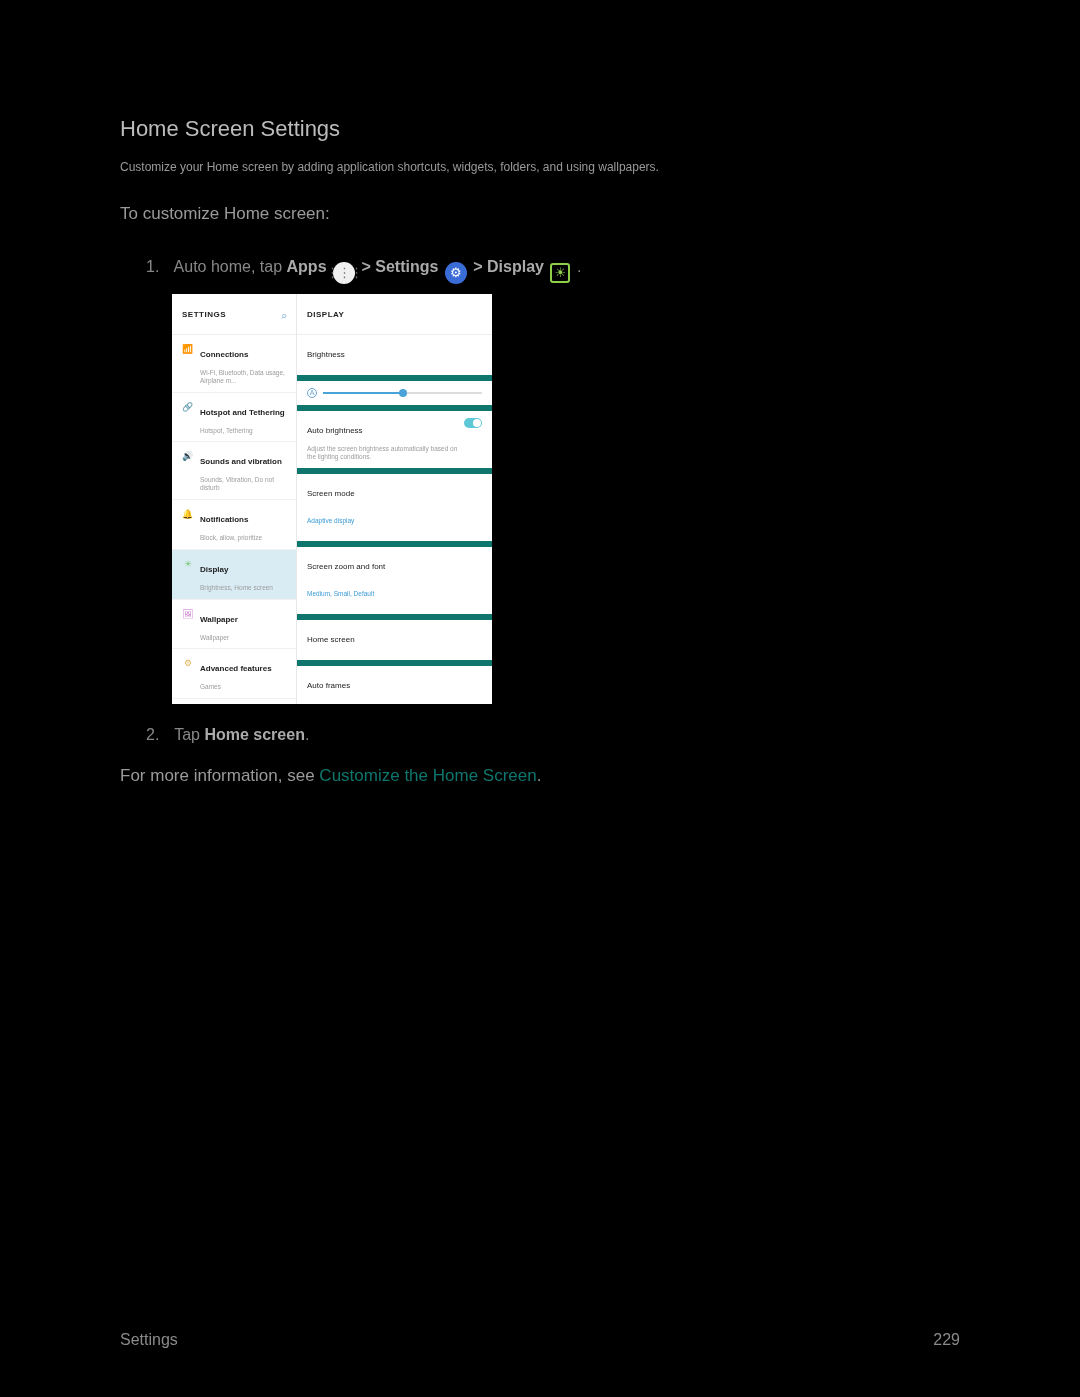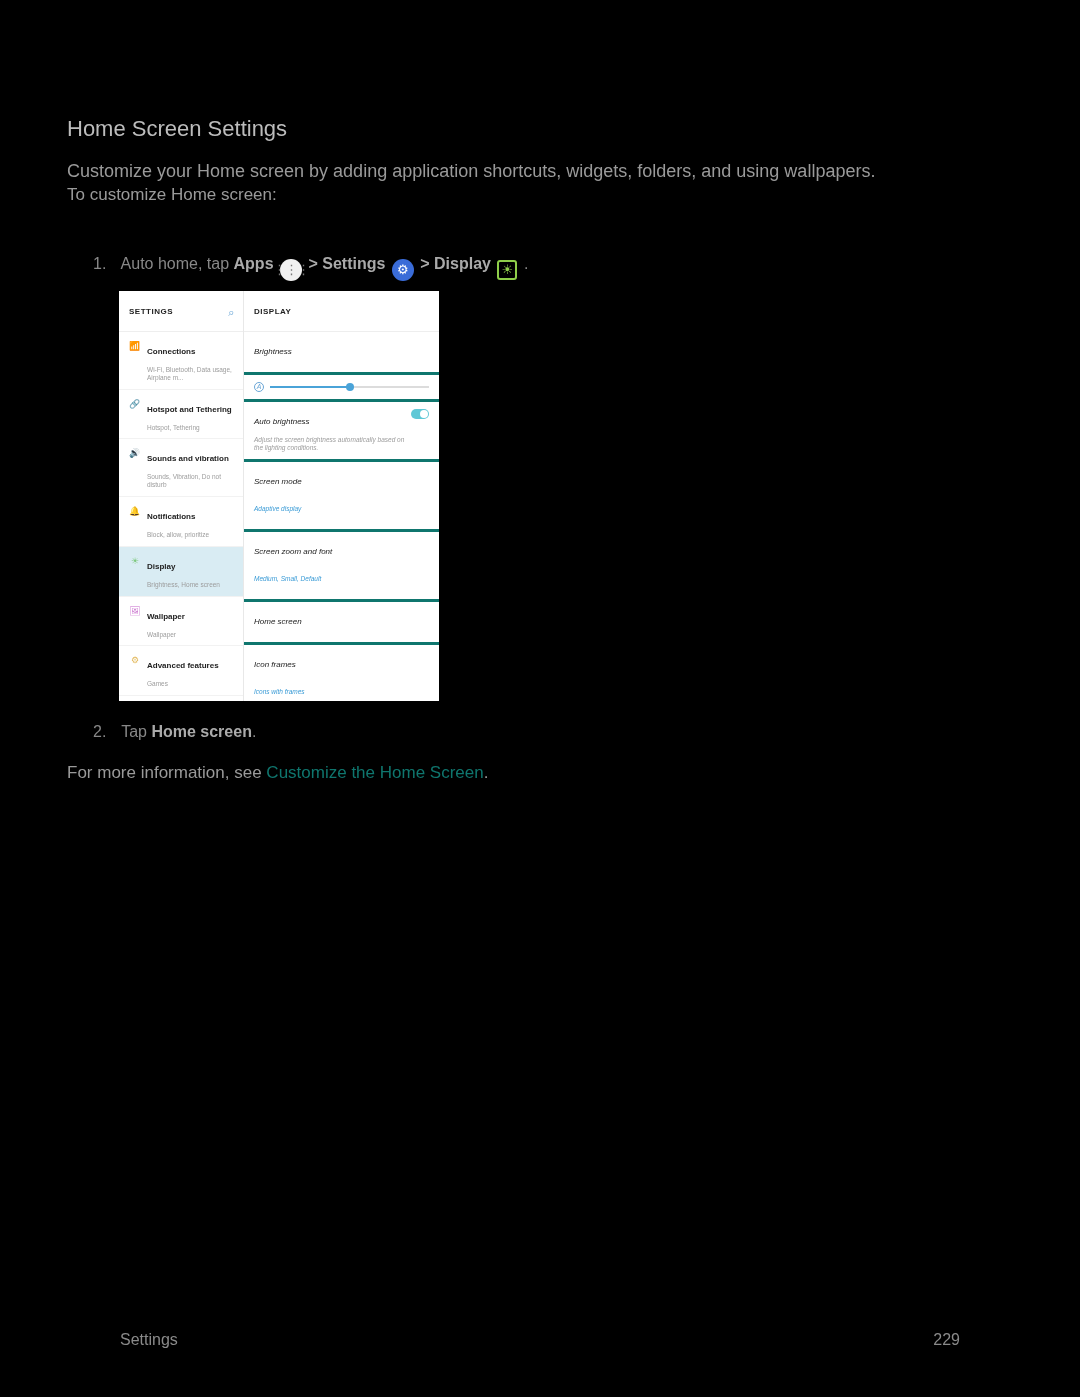--- a/index.html
+++ b/index.html
@@ -6,37 +6,38 @@
   body {
     width: 1080px;
     height: 1397px;
     background: #000;
     color: #999;
     font-family: Arial, Helvetica, sans-serif;
     font-size: 17px;
     position: relative;
   }
   .wrap {
-    padding: 116px 120px 0 67px;
+    padding: 116px 120px 0 120px;
   }
   .section-title {
     color: #bcbcbc;
     font-size: 22px;
     font-weight: 500;
     margin-bottom: 16px;
   }
   .intro {
     color: #9a9a9a;
-    font-size: 18px;
+    font-size: 12px;
+    margin-bottom: 28px;
     line-height: 1.5;
   }
   .sub {
     color: #9a9a9a;
     font-size: 17px;
-    margin-bottom: 46px;
+    margin-bottom: 30px;
   }
   ol.steps {
     list-style: none;
     counter-reset: step;
     padding-left: 26px;
   }
   ol.steps > li {
     margin-bottom: 18px;
     color: #888;
     font-size: 16px;
@@ -107,22 +108,21 @@
   .row .ic {
     width:12px; height:12px; flex:0 0 12px;
     display:flex; align-items:center; justify-content:center;
     font-size:9px; margin-top:1px;
   }
   .row .txt .t { font-weight:600; color:#222; }
   .row .txt .s { color:#9c9c9c; font-size:6.5px; line-height:1.2; margin-top:1px; }
 
   .drow {
     padding: 7px 10px 7px 10px;
-    border-bottom:3px solid #0f766e;
-    font-style:italic;
+    border-bottom:6px solid #0f766e;
   }
   .drow .t { color:#222; font-weight:500; }
   .drow .s { color:#9c9c9c; font-size:6.5px; margin-top:1px; line-height:1.2; }
   .drow .sb { color:#3a9bd6; font-size:6.5px; margin-top:1px; }
 
   .drow.slider {
     display:flex; align-items:center; gap:6px;
   }
   .auto-ic {
     width:10px;height:10px;border:1px solid #6aa6d6;border-radius:50%;color:#6aa6d6;font-size:7px;display:flex;align-items:center;justify-content:center;
@@ -263,21 +263,21 @@
             <div class="sb">Adaptive display</div>
           </div>
           <div class="drow">
             <div class="t">Screen zoom and font</div>
             <div class="sb">Medium, Small, Default</div>
           </div>
           <div class="drow">
             <div class="t">Home screen</div>
           </div>
           <div class="drow">
-            <div class="t">Icon frames</div>
+            <div class="t">Auto frames</div>
             <div class="sb">Icons with frames</div>
           </div>
           <div class="drow">
             
           </div>
 
         </div>
       </div>
     </li>
 

